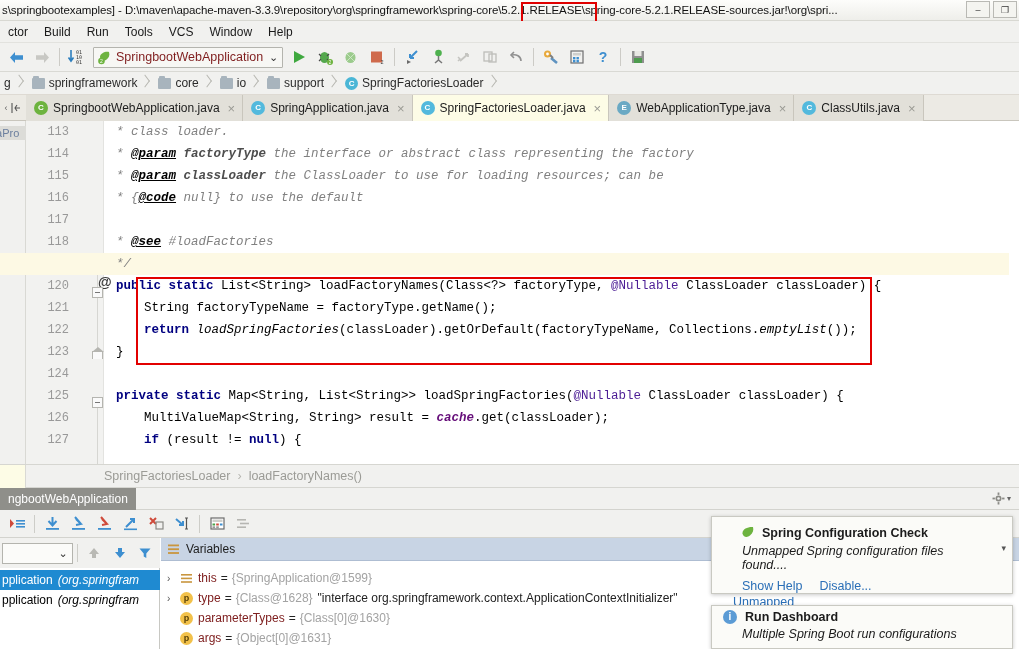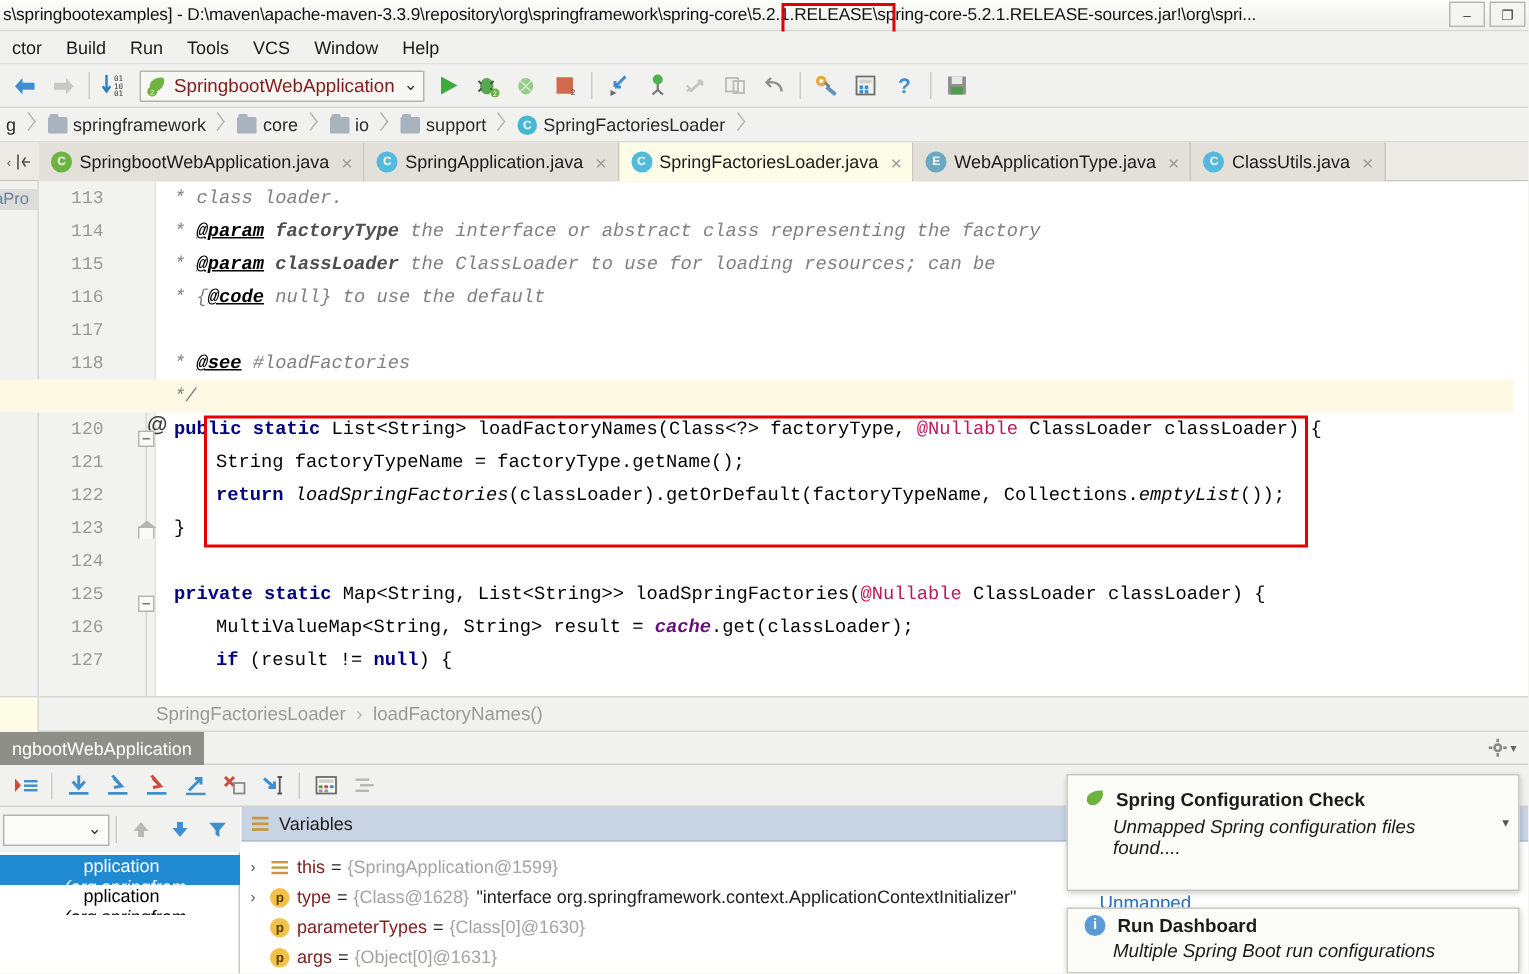--- a/index.html
+++ b/index.html
@@ -175,21 +175,21 @@
     white-space: pre; color: #000;
   }
   .cl { position: absolute; left: 12px; height: 22px; line-height: 22px; }
   .hl-line {
     position: absolute; left: 0; width: 1019px; height: 22px; background: #fdf9e4;
   }
   .cmt { color: #808080; font-style: italic; }
   .cmt-tag { color: #000000; font-style: italic; font-weight: bold; text-decoration: underline; }
   .cmt-b { color: #4e4e4e; font-style: italic; font-weight: bold; }
   .kw { color: #000080; font-weight: bold; }
-  .ann { color: #be185d; }
+  .ann { color: #4c1d95; }
   .fld { color: #660e7a; font-style: italic; font-weight: bold; }
   .mth { color: #000; font-style: italic; }
   .redbox-code {
     position: absolute; left: 136px; top: 277px; width: 736px; height: 88px;
     border: 2px solid #e20000; pointer-events: none;
   }
 
   
   .editor-crumb {
     position: absolute; top: 464px; left: 0; width: 1019px; height: 24px;
@@ -235,21 +235,21 @@
   .frames-toolbar {
     position: absolute; left: 0; top: 0; width: 160px; height: 30px;
     background: #f1f1ef; display: flex; align-items: center; padding: 0 2px;
   }
   .thread-combo {
     width: 72px; height: 21px; border: 1px solid #b4b4ae; background: #fbfbf9;
     display: flex; align-items: center; justify-content: flex-end; padding-right: 4px;
   }
   .frame-row {
     position: absolute; left: 0; width: 160px; height: 20px; display: flex; align-items: center;
-    font-size: 12px; white-space: nowrap; overflow: hidden; padding-left: 2px; flex-direction: column;
+    font-size: 12px; white-space: nowrap; overflow: hidden; padding-left: 2px;
   }
   .frame-row.selected { background: #1f8ad1; color: #fff; }
   .frame-row .pkg { font-style: italic; }
   .vars-pane {
     position: absolute; left: 161px; top: 0; right: 0; height: 111px; background: #fff;
   }
   .vars-header {
     position: absolute; left: 0; top: 0; right: 0; height: 23px;
     background: #c8d4e4; border-bottom: 1px solid #aebdd2;
     display: flex; align-items: center; padding-left: 6px;
@@ -739,29 +739,33 @@
         <span class="var-name">args</span>
         <span class="var-eq">=</span>
         <span class="var-val">{Object[0]@1631}</span>
       </div>
     </div>
   </div>
 
   <div class="navigate-link">Unmapped</div>
 
   <div class="balloon" id="balloon-spring">
-    <div style="display:flex;align-items:flex-start;padding:9px 10px 0 11px;gap:8px;">
+    <div style="display:flex;align-items:flex-start;padding:9px 10px 0 29px;gap:8px;">
       <svg class="leaf-ic" viewBox="0 0 13 13">
         <path d="M12 1 C8 0.5 1 2.5 1.5 7.5 C2 11 6 12 9 9.5 C12 7 12.8 4 12 1 Z" fill="#6db33f"></path>
       </svg>
       <span class="balloon-title">Spring Configuration Check</span>
     </div>
     <div style="padding:4px 24px 0 30px;position:relative;">
       <span class="balloon-text">Unmapped Spring configuration files found....</span>
       <span class="balloon-more" style="top:3px;">▾</span>
+    </div>
+    <div style="padding:7px 0 0 30px;display:flex;gap:17px;">
+      <span class="balloon-link">Show Help</span>
+      <span class="balloon-link">Disable...</span>
     </div>
   </div>
 
   <div class="watermark">https://smilenicky.blog.csdn.net</div>
 
   <div class="balloon" id="balloon-run">
     <div style="display:flex;align-items:center;padding:4px 10px 0 11px;gap:8px;">
       <span class="info-ic">i</span>
       <span class="balloon-title">Run Dashboard</span>
     </div>

